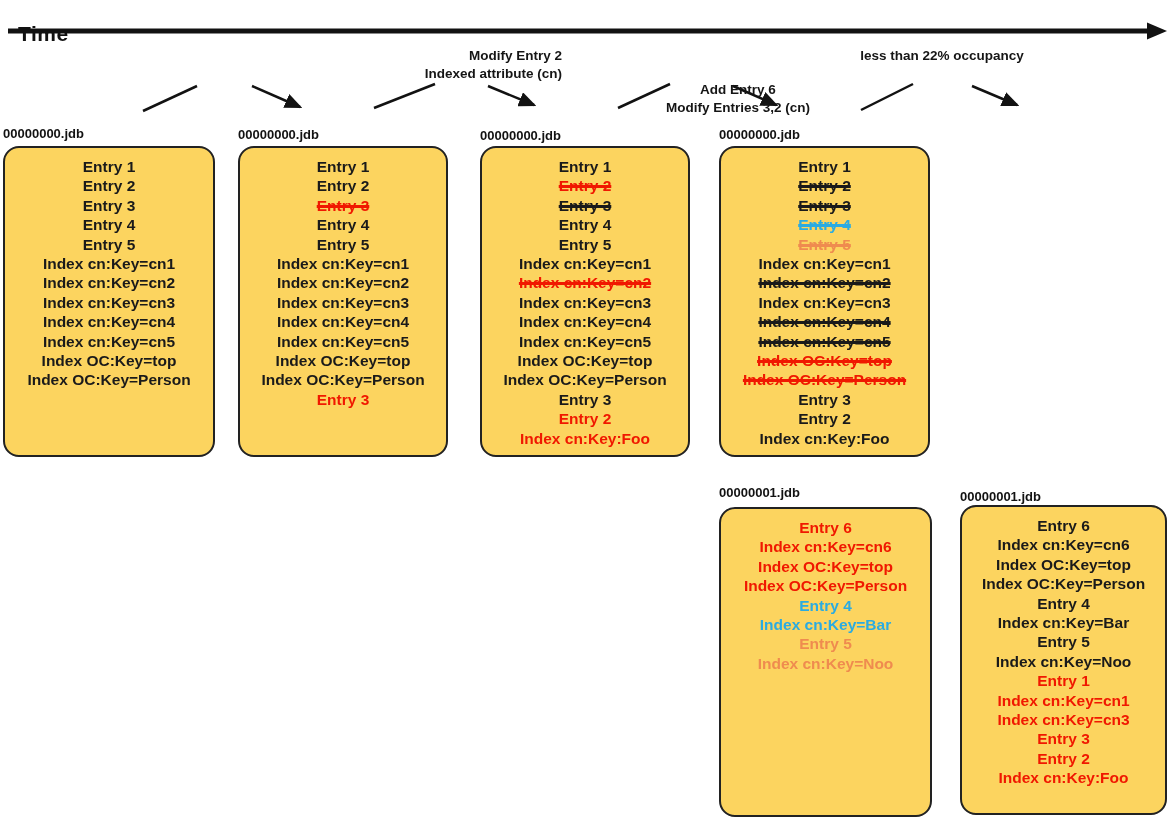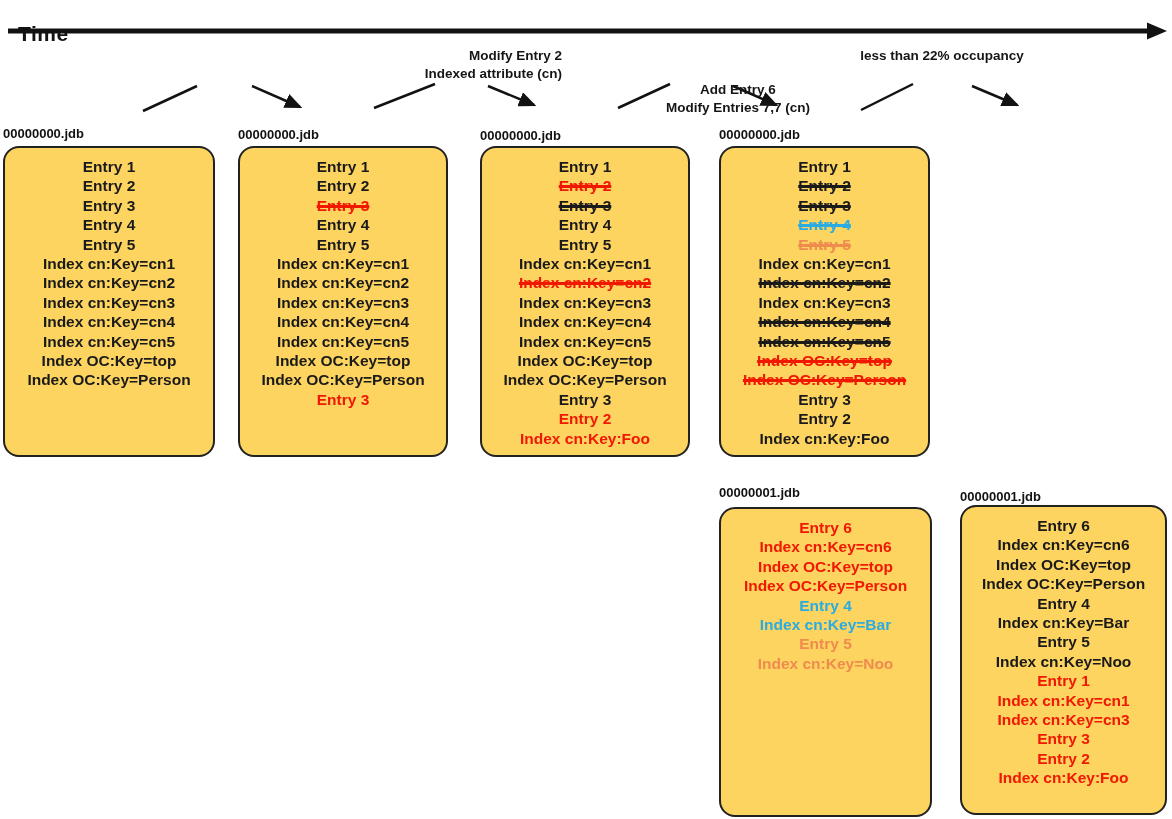--- a/index.html
+++ b/index.html
@@ -71,21 +71,21 @@
       <line x1="972" y1="86" x2="1017" y2="105" stroke="#121212" stroke-width="2.5" marker-end="url(#ah)"></line>
     </g>
   </svg>
 
   <div class="annotation" style="left:362px; top:47px; width:200px;text-align:right;">
     <div>Modify Entry 2</div>
     <div>Indexed attribute (cn)</div>
   </div>
   <div class="annotation" style="left:638px; top:47px; width:200px;margin-top:34px;">
     <div>Add Entry 6</div>
-    <div>Modify Entries 7,7 (cn)</div>
+    <div>Modify Entries 3,2 (cn)</div>
   </div>
   <div class="annotation" style="left:832px; top:47px; width:220px;">
     <div>less than 22% occupancy</div>
   </div>
 
   <div class="jdb-title" style="left:3px; top:126px; width:212px;">00000000.jdb</div>
   <div class="jdb-box" style="left:3px; top:146px; width:212px; height:311px;">
       <div class="entry c-black">Entry 1</div>
       <div class="entry c-black">Entry 2</div>
       <div class="entry c-black">Entry 3</div>

